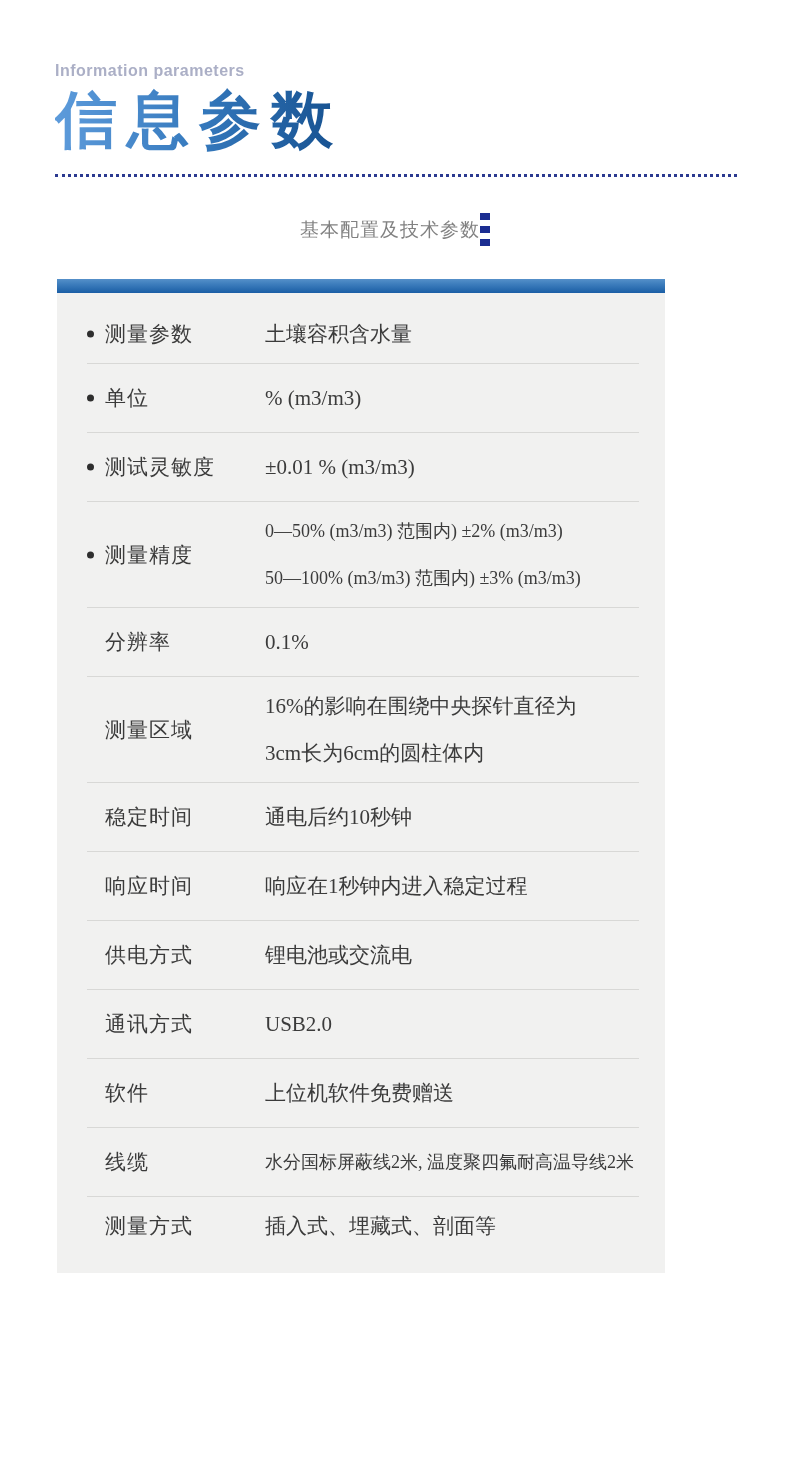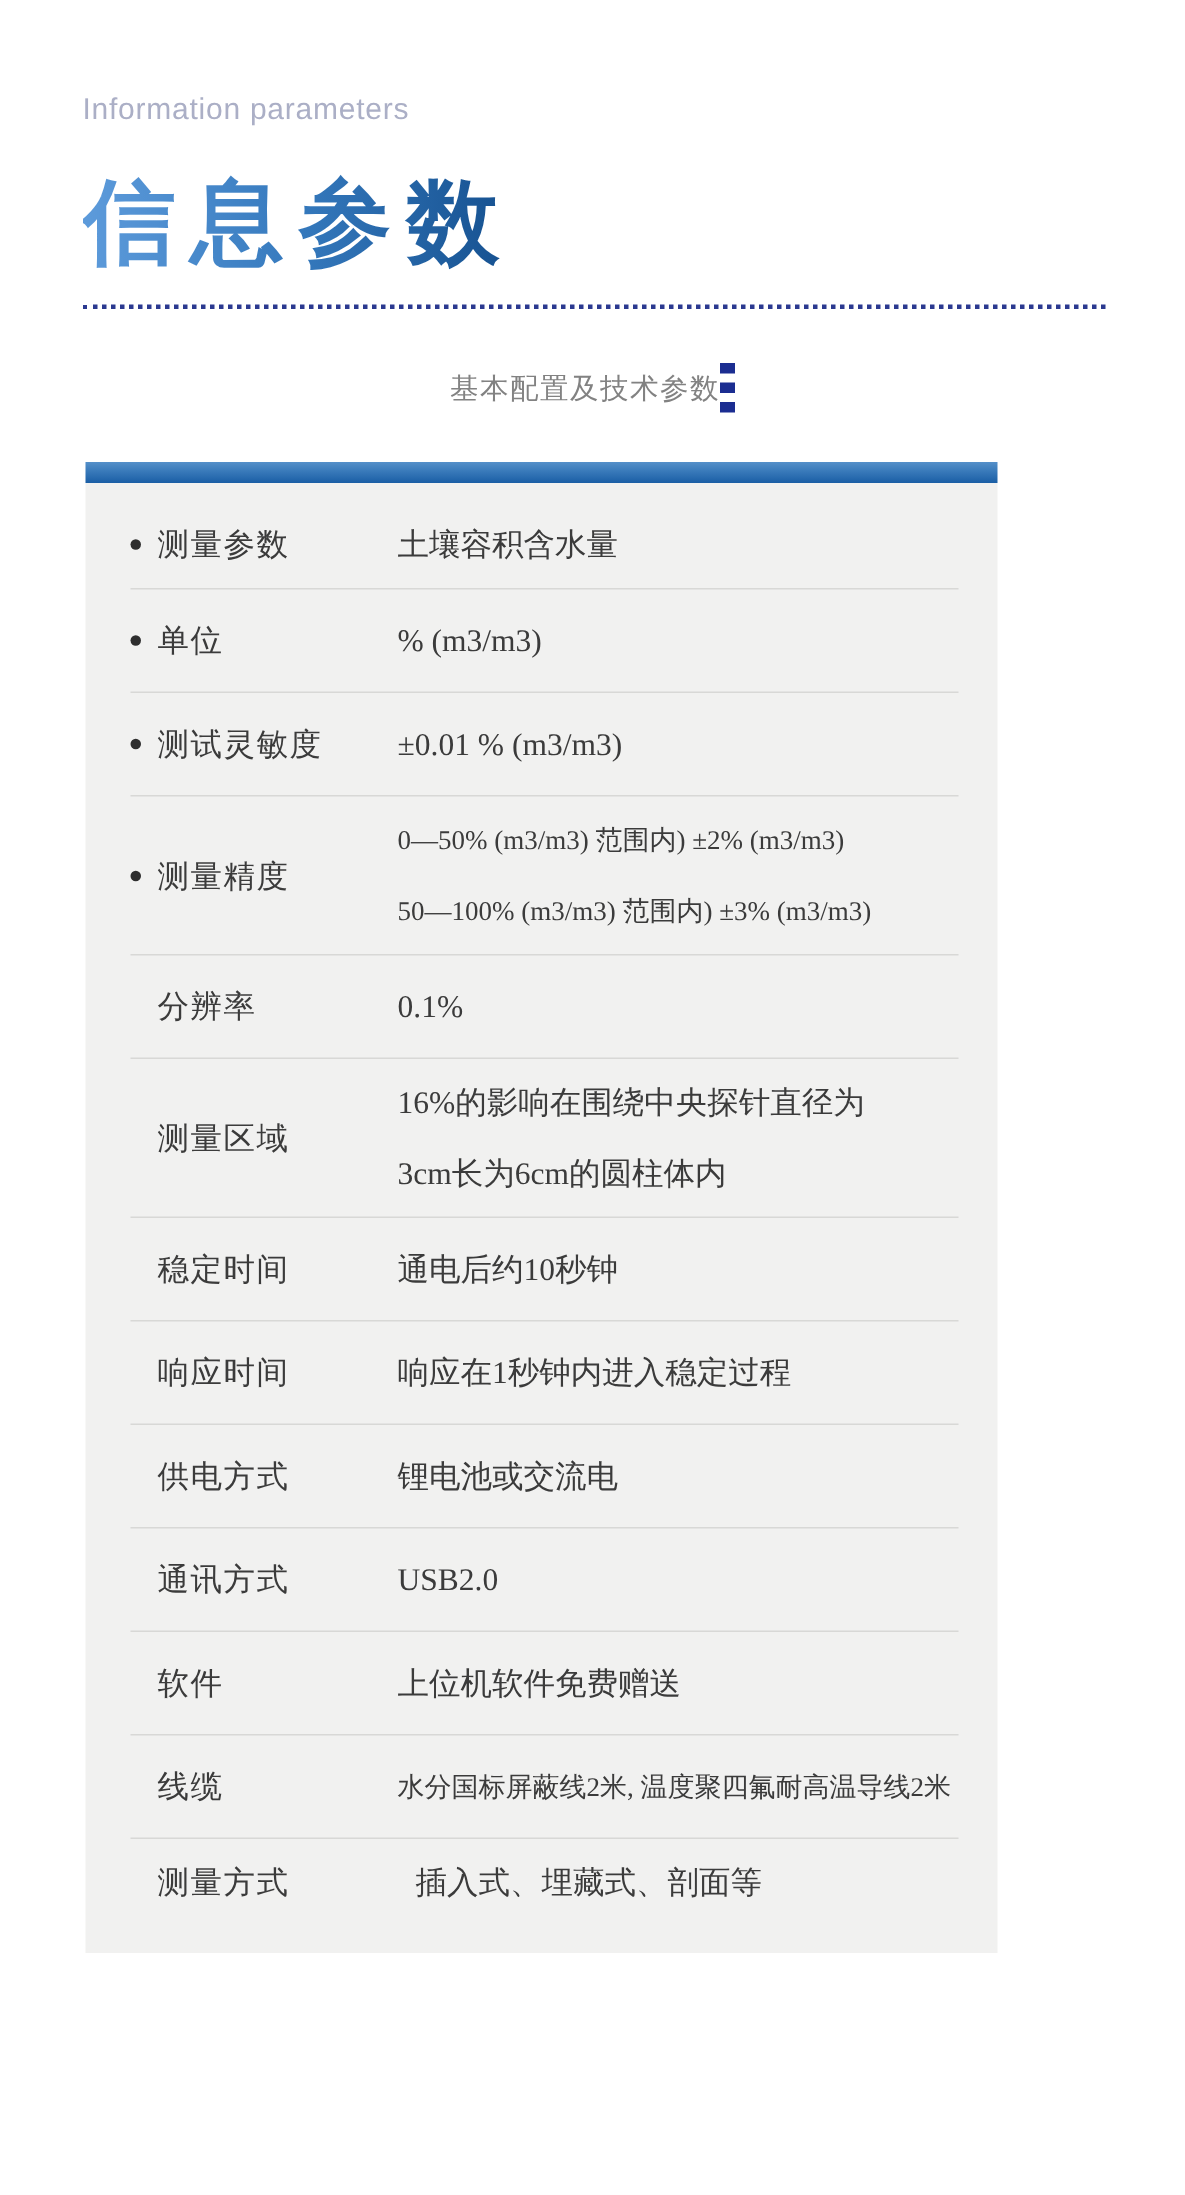--- a/index.html
+++ b/index.html
@@ -24,27 +24,27 @@
     height:1463px;
     background:var(--page-bg);
     font-family:"Liberation Sans","DejaVu Sans",sans-serif;
     overflow:hidden;
     position:relative;
   }
   .content{
     padding:62px 55px 0 55px;
   }
   .eyebrow{
-    font-size:20px;
+    font-size:16px;
     letter-spacing:0.5px;
     color:var(--eyebrow-color);
-    font-weight:400;
+    font-weight:700;
   }
   .page-title{
-    margin-top:28px;
+    margin-top:4px;
     font-family:"Liberation Serif","DejaVu Serif",serif;
     font-size:62px;
     font-weight:700;
     letter-spacing:10px;
     line-height:72px;
     background:linear-gradient(90deg,var(--title-grad-start) 0%,var(--title-grad-mid) 50%,var(--title-grad-end) 100%);
     -webkit-background-clip:text;
     background-clip:text;
     color:transparent;
     display:inline-block;
@@ -95,21 +95,21 @@
     display:flex;
     align-items:center;
     min-height:69px;
     border-bottom:1px solid var(--row-divider);
     font-family:"Liberation Serif","DejaVu Serif",serif;
     color:var(--table-text);
     font-size:21px;
     padding:14px 0;
   }
   .row.first{padding-top:26px;}
-  .row.last{border-bottom:none;padding-bottom:32px;gap:12px;}
+  .row.last{border-bottom:none;padding-bottom:32px;}
   .row .label{
     width:178px;
     flex:0 0 178px;
     padding-left:18px;
     position:relative;
     letter-spacing:1px;
   }
   .row .label.bullet::before{
     content:"";
     position:absolute;

